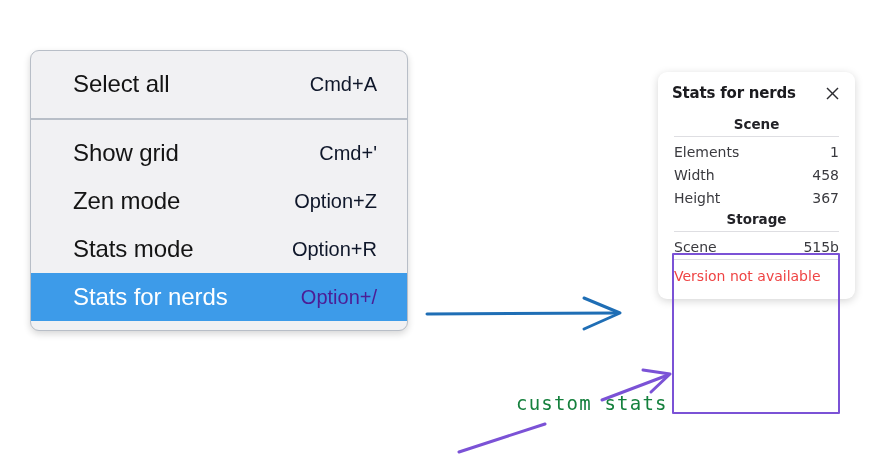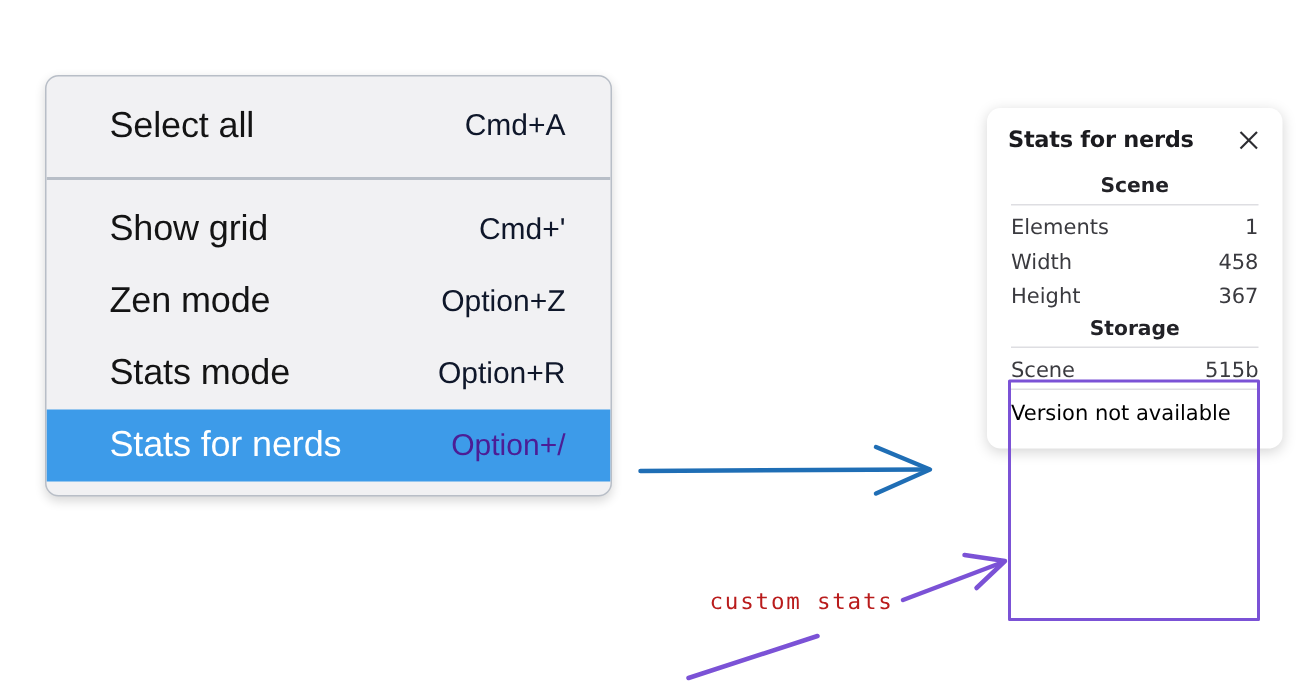--- a/index.html
+++ b/index.html
@@ -115,21 +115,21 @@
     align-items: baseline;
     font-size: 14px;
     color: #3a3a3f;
     padding: 2px 2px;
     line-height: 19px;
   }
   .stat-row .k { }
   .stat-row .v { }
   .stat-note {
     font-size: 14px;
-    color: #000000;
+    color: #ef4444;
     padding: 3px 2px 1px 2px;
     line-height: 19px;
   }
 
   
   #highlight-box {
     position: absolute;
     left: 672px;
     top: 253px;
     width: 168px;
@@ -142,25 +142,25 @@
 
   
   #annotations {
     position: absolute;
     left: 0; top: 0;
     width: 873px; height: 461px;
     pointer-events: none;
   }
   #handwriting {
     position: absolute;
-    left: 473px;
+    left: 516px;
     top: 392px;
     font-family: "DejaVu Sans Mono", monospace;
-    font-size: 15px;
-    color: #b91c1c;
+    font-size: 19px;
+    color: #15803d;
     letter-spacing: 1.2px;
     white-space: nowrap;
   }
 </style>
 </head>
 <body>
 
 <div id="context-menu">
 
   <div class="menu-group first">

